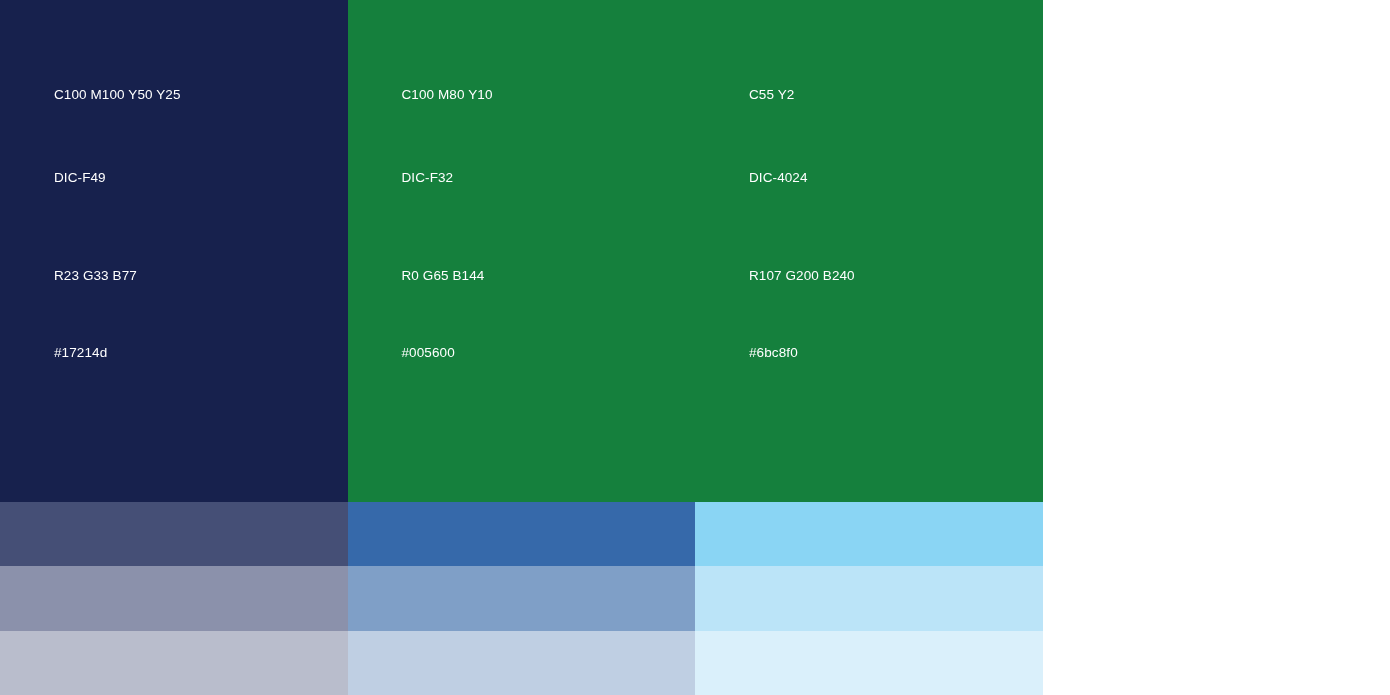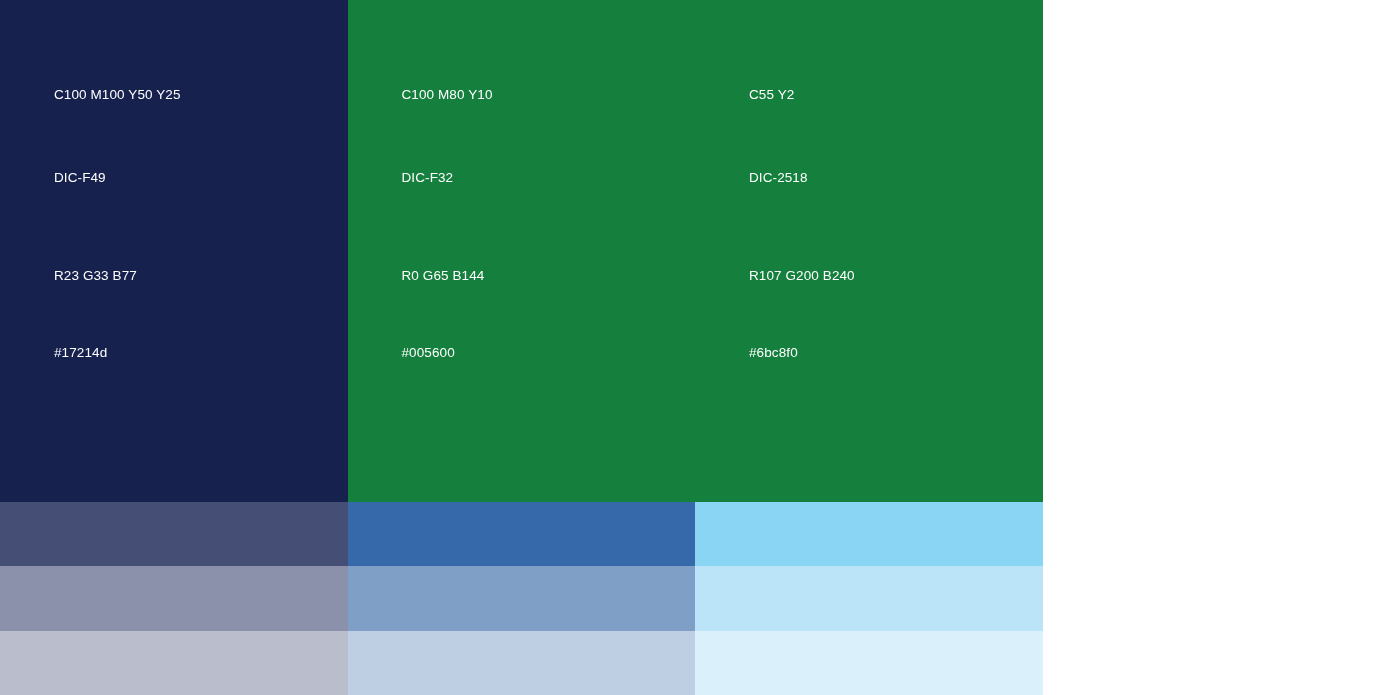--- a/index.html
+++ b/index.html
@@ -74,21 +74,21 @@
         <div class="label label-rgb">R0 G65 B144</div>
         <div class="label label-hex">#005600</div>
       </div>
       <div class="tint-row-1" style="background-color: rgb(54, 105, 170);"></div>
       <div class="tint-row-2" style="background-color: rgb(127, 159, 199);"></div>
       <div class="tint-row-3" style="background-color: rgb(191, 207, 227);"></div>
     </div>
     <div class="swatch-column">
       <div class="base-block" style="background-color: #15803d; text-align: right;">
         <div class="label label-cmyk">C55 Y2</div>
-        <div class="label label-dic">DIC-2518</div>
+        <div class="label label-dic">DIC-4024</div>
         <div class="label label-rgb">R107 G200 B240</div>
         <div class="label label-hex">#6bc8f0</div>
       </div>
       <div class="tint-row-1" style="background-color: rgb(138, 213, 244);"></div>
       <div class="tint-row-2" style="background-color: rgb(187, 228, 248);"></div>
       <div class="tint-row-3" style="background-color: rgb(218, 240, 251);"></div>
     </div>
   </div>
 
 </body></html>

